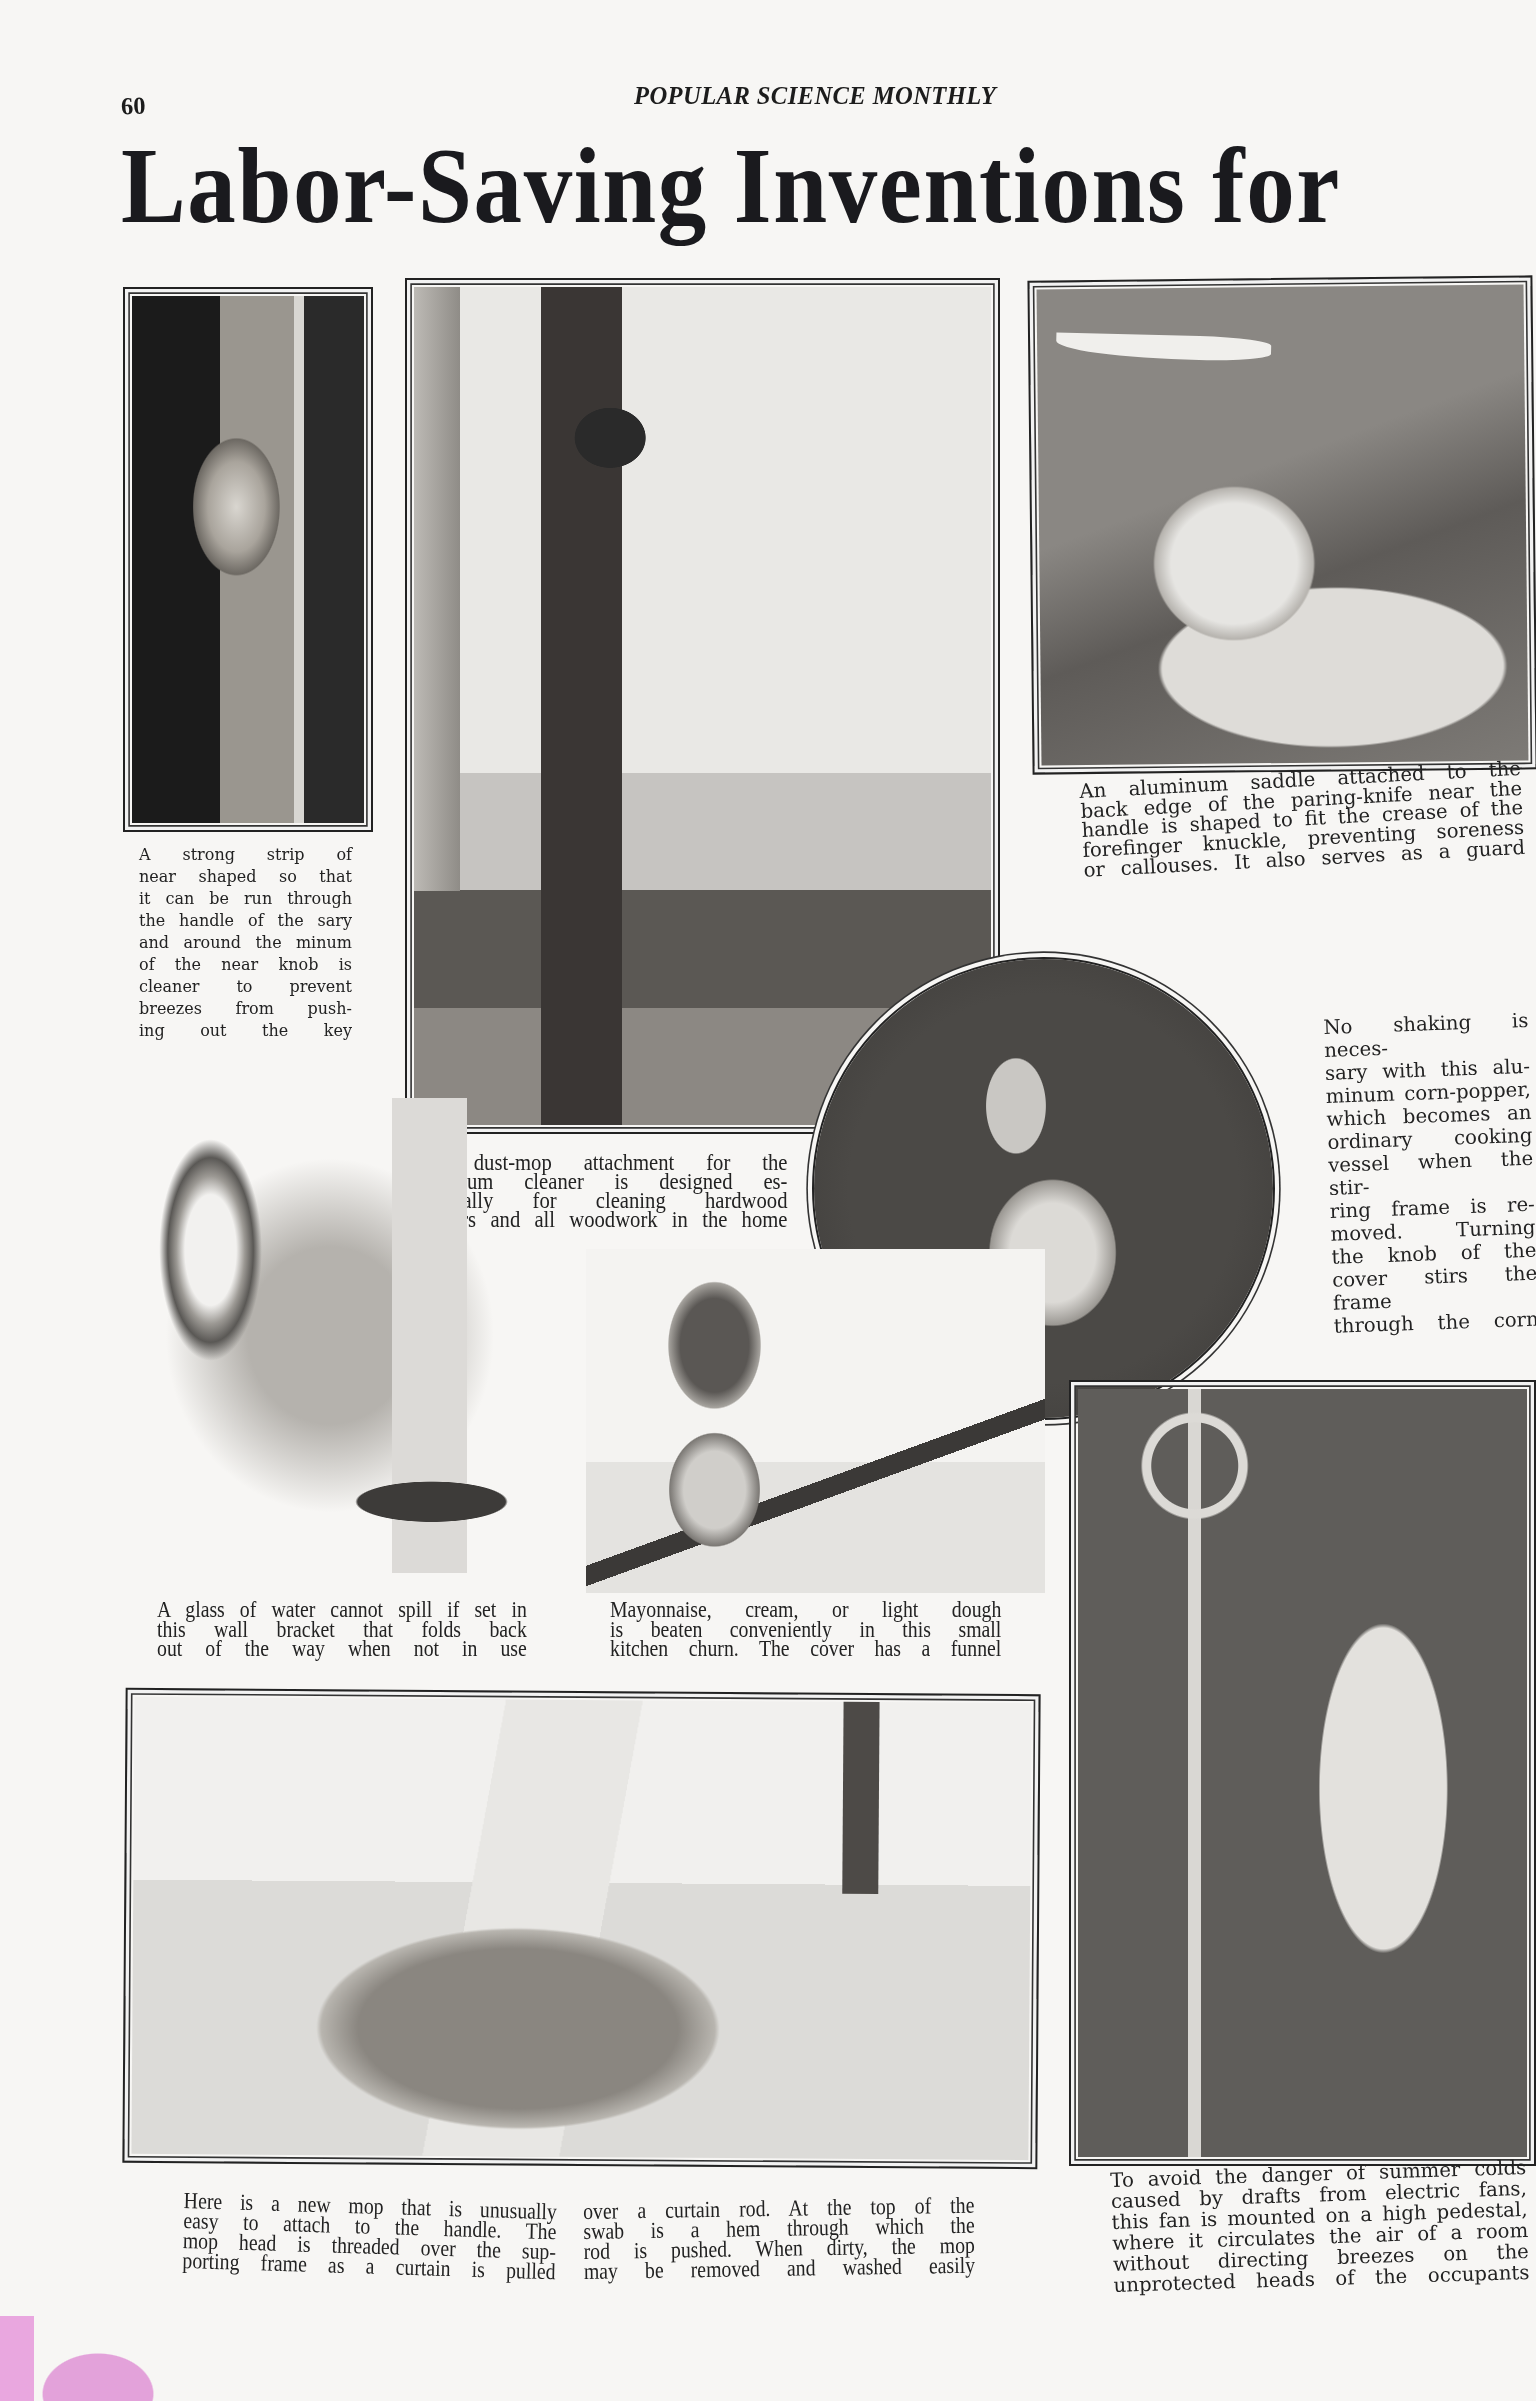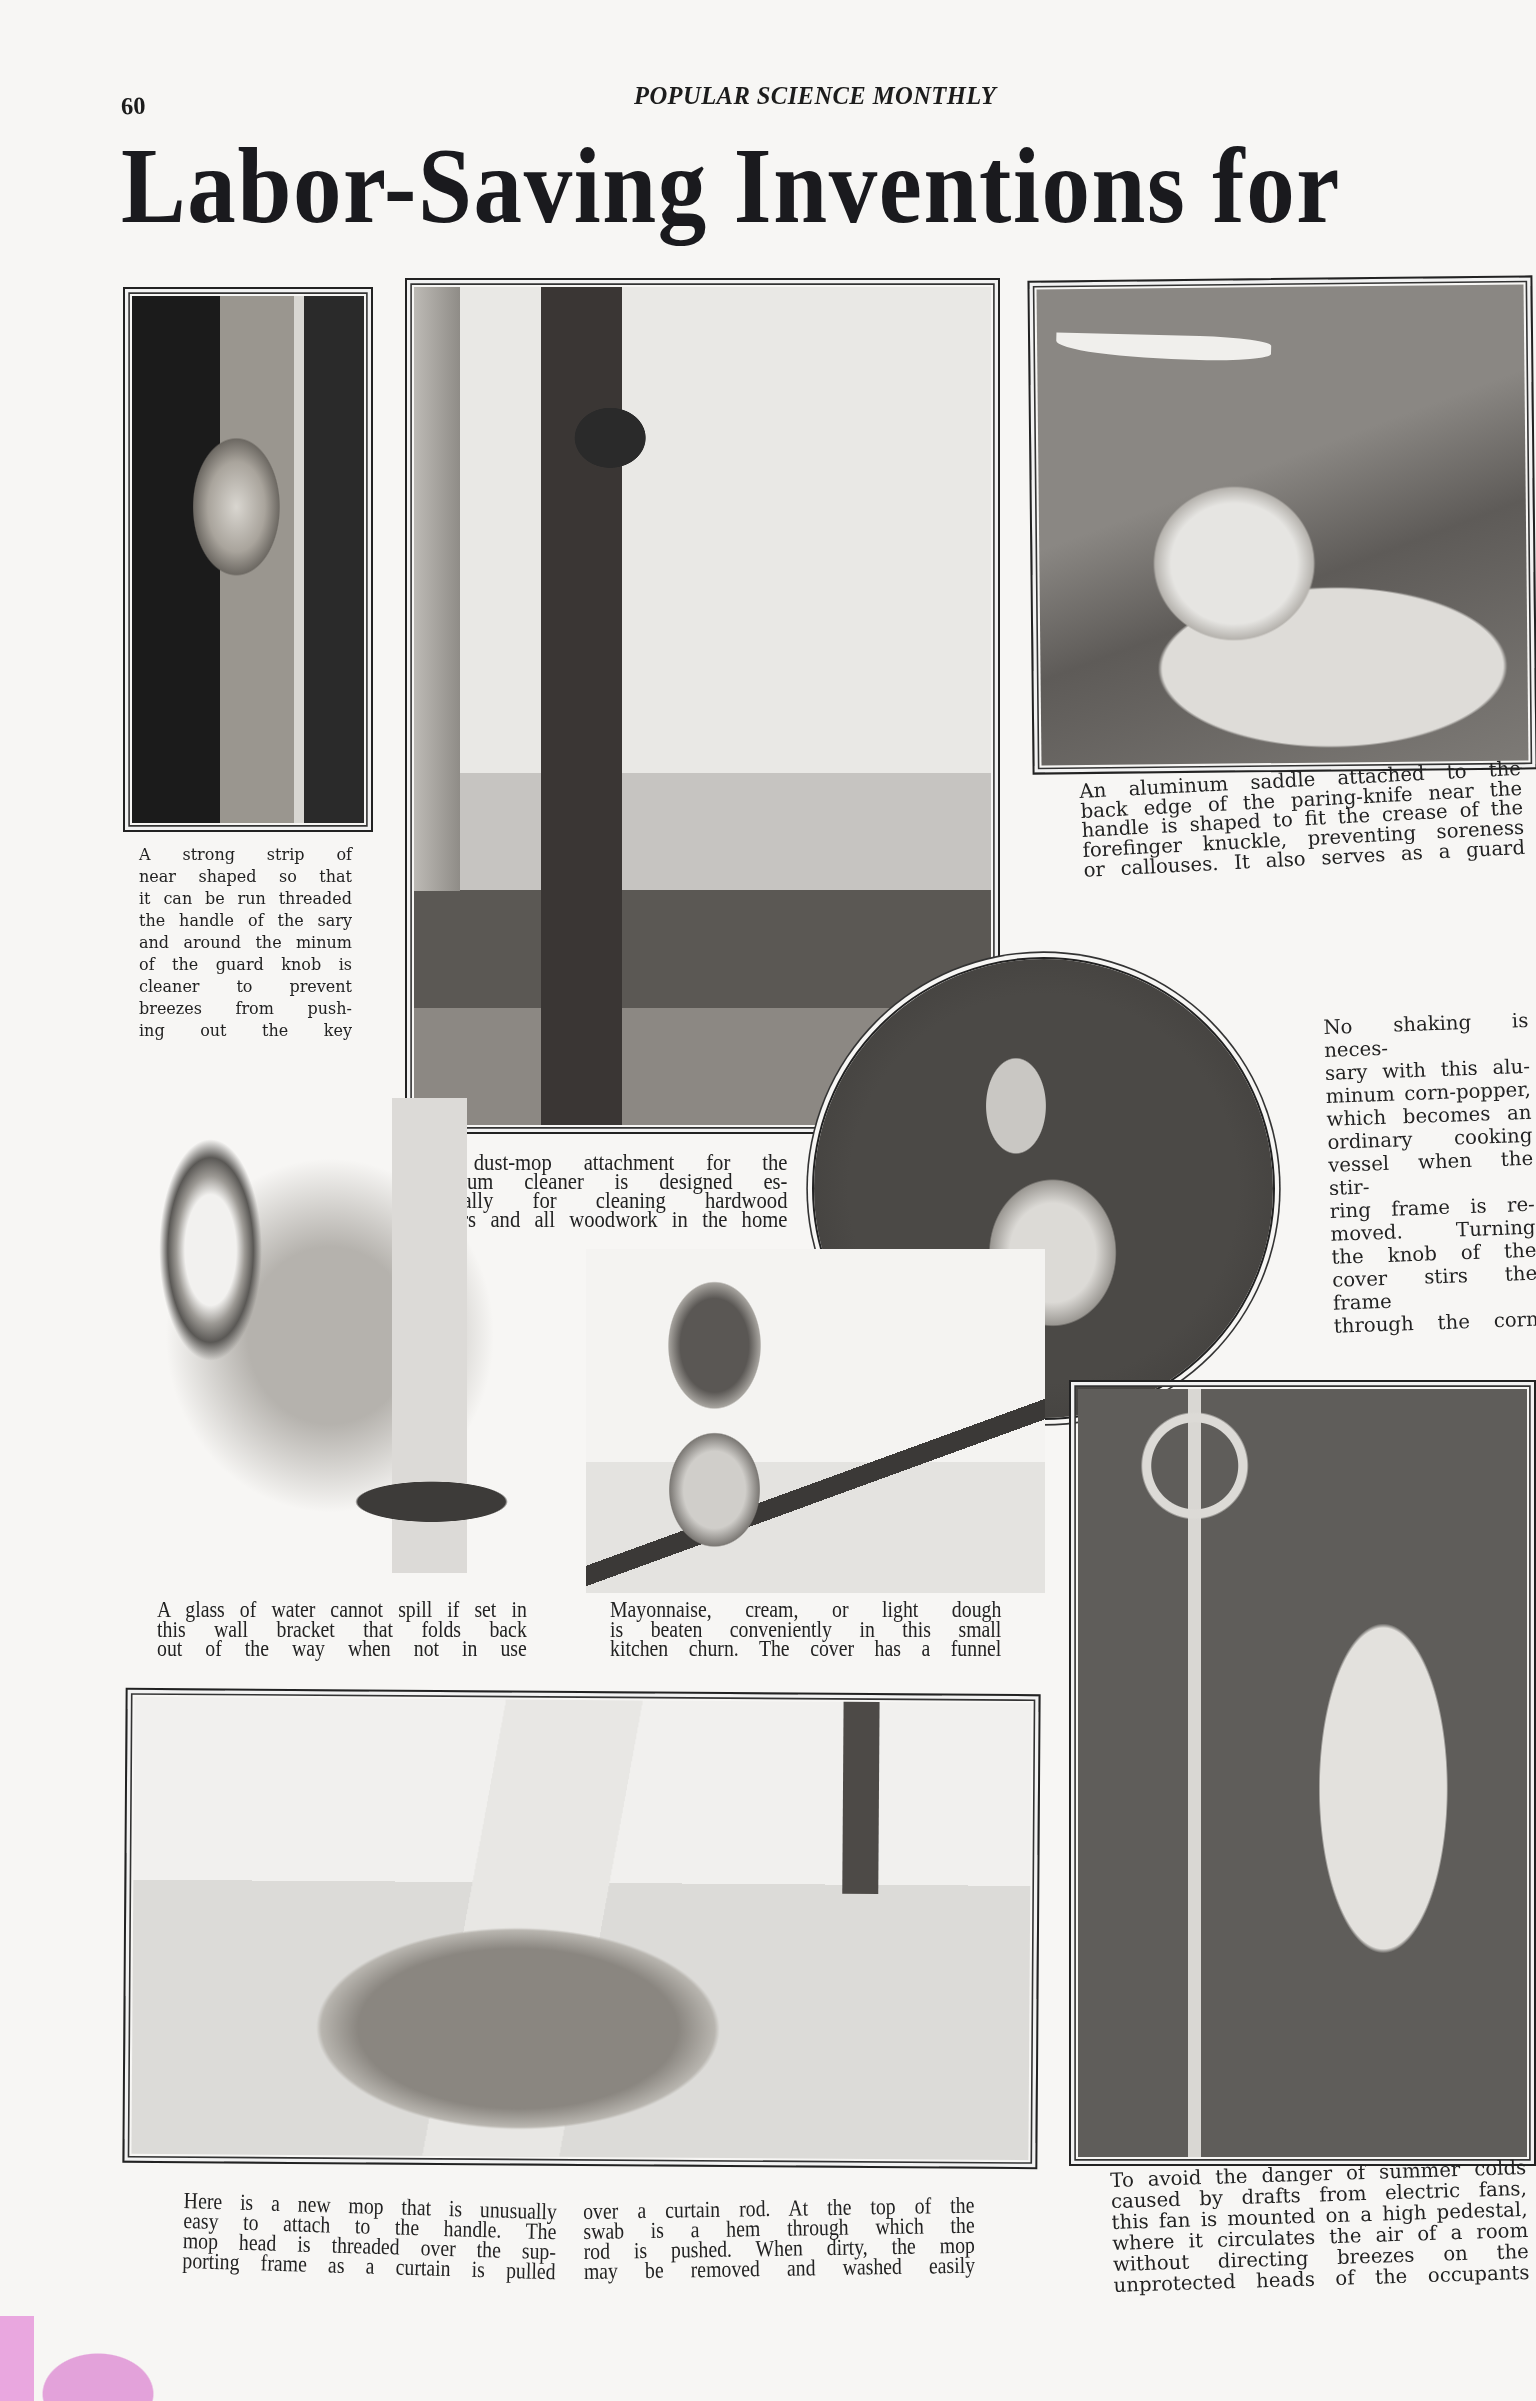--- a/index.html
+++ b/index.html
@@ -113,24 +113,24 @@
 <div class="abs page-num">60</div>
 <div class="abs running-head">POPULAR SCIENCE MONTHLY</div>
 <div class="abs headline">Labor-Saving Inventions for</div>
 
 <div class="abs frame" style="left:123px; top:287px; width:246px; height:541px;">
   <div class="photo ph-doorknob"></div>
 </div>
 <div class="abs caption wide" style="left:139px; top:844px; width:213px; font-size:16px; line-height:22px;">
   <div>A strong strip of</div>
   <div>near shaped so that</div>
-  <div>it can be run threaded</div>
+  <div>it can be run through</div>
   <div>the handle of the sary</div>
   <div>and around the minum</div>
-  <div>of the guard knob is</div>
+  <div>of the near knob is</div>
   <div>cleaner to prevent</div>
   <div>breezes from push-</div>
   <div>ing out the key</div>
 </div>
 
 <div class="abs frame" style="left:405px; top:278px; width:591px; height:852px;">
   <div class="photo ph-vacuum"></div>
 </div>
 <div class="abs caption condensed" style="left:428px; top:1153px; width:418px; font-size:24px; line-height:19px;">
   <div>A dust-mop attachment for the</div>

